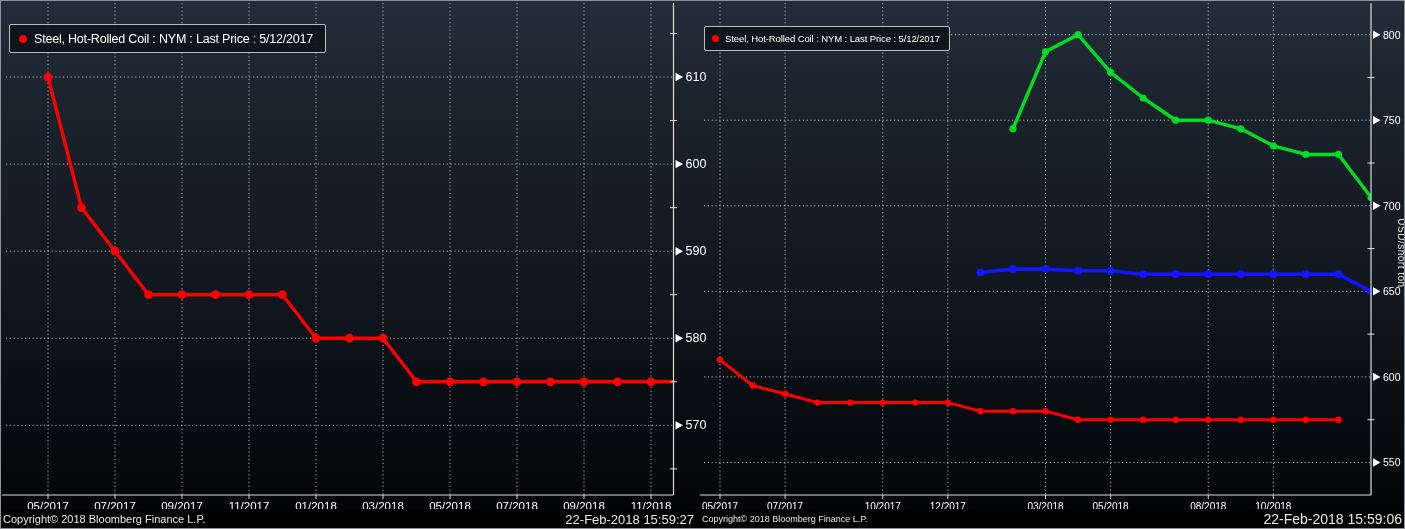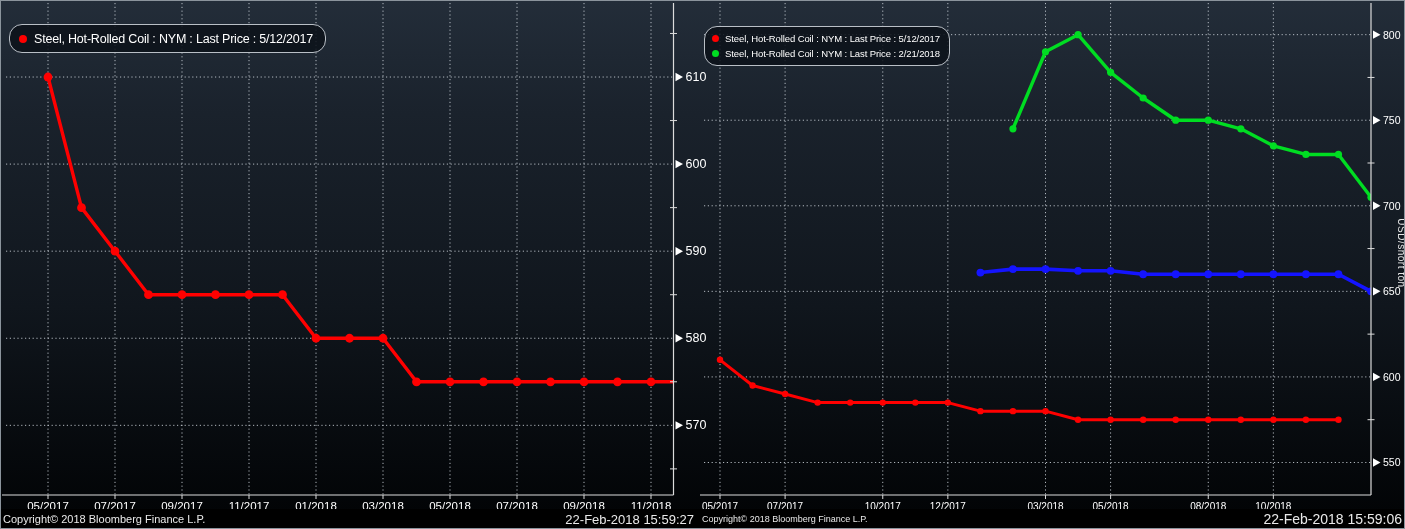--- a/index.html
+++ b/index.html
@@ -4,21 +4,21 @@
 <style>
   html,body{margin:0;padding:0;background:#000;}
   .screen{
     position:relative;width:1405px;height:529px;background:#000;
     border:1px solid #8b949c;box-sizing:border-box;overflow:hidden;
     font-family:"Liberation Sans","DejaVu Sans",sans-serif;
   }
   svg{position:absolute;left:0;top:0;}
   .legend{
     position:absolute;display:flex;flex-direction:column;justify-content:center;
-    background:rgba(13,18,26,0.88);border:1px solid #b9bfc6;border-radius:13px;
+    background:rgba(13,18,26,0.88);border:1px solid #b9bfc6;border-radius:2px;
     color:#fff;z-index:5;
   }
   .legend-left{left:8px;top:23px;height:27px;padding:0 12px 0 9px;font-size:12.5px;letter-spacing:-0.2px;}
   .legend-right{left:703px;top:25px;padding:4px 9px 4px 7px;font-size:9.5px;letter-spacing:-0.1px;line-height:1.6;}
   .legend-row{display:flex;align-items:center;white-space:nowrap;}
   .dot{display:inline-block;width:8px;height:8px;border-radius:50%;margin-right:7px;flex:0 0 auto;}
   .legend-right .dot{width:7px;height:7px;margin-right:6px;}
   .footer{
     position:absolute;left:0;right:0;bottom:0;height:19px;background:#000;color:#e9e9e9;z-index:4;margin-top:9px;
   }
@@ -228,24 +228,20 @@
       <span class="dot" style="background: rgb(255, 0, 0);"></span>
       <span>Steel, Hot-Rolled Coil : NYM : Last Price : 5/12/2017</span>
     </div>
   </div>
 
   <div class="legend legend-right">
     <div class="legend-row">
       <span class="dot" style="background: rgb(255, 0, 0);"></span>
       <span>Steel, Hot-Rolled Coil : NYM : Last Price : 5/12/2017</span>
     </div>
-    <div class="legend-row">
-      <span class="dot" style="background: rgb(0, 221, 34);"></span>
-      <span>Steel, Hot-Rolled Coil : NYM : Last Price : 2/21/2018</span>
-    </div>
   </div>
 
   <div class="footer">
     <span class="f-copy-l">Copyright© 2018 Bloomberg Finance L.P.</span>
     <span class="f-time-l">22-Feb-2018 15:59:27</span>
     <span class="f-copy-r">Copyright© 2018 Bloomberg Finance L.P.</span>
     <span class="f-time-r">22-Feb-2018 15:59:06</span>
   </div>
 
 </div>

